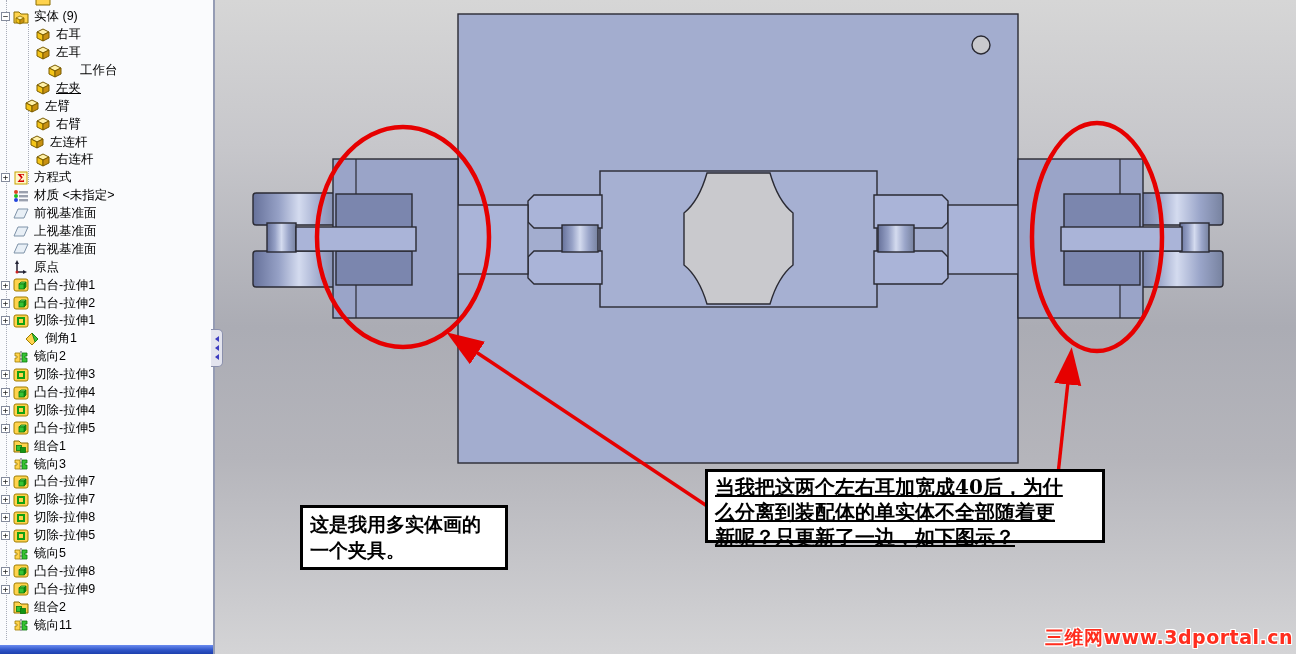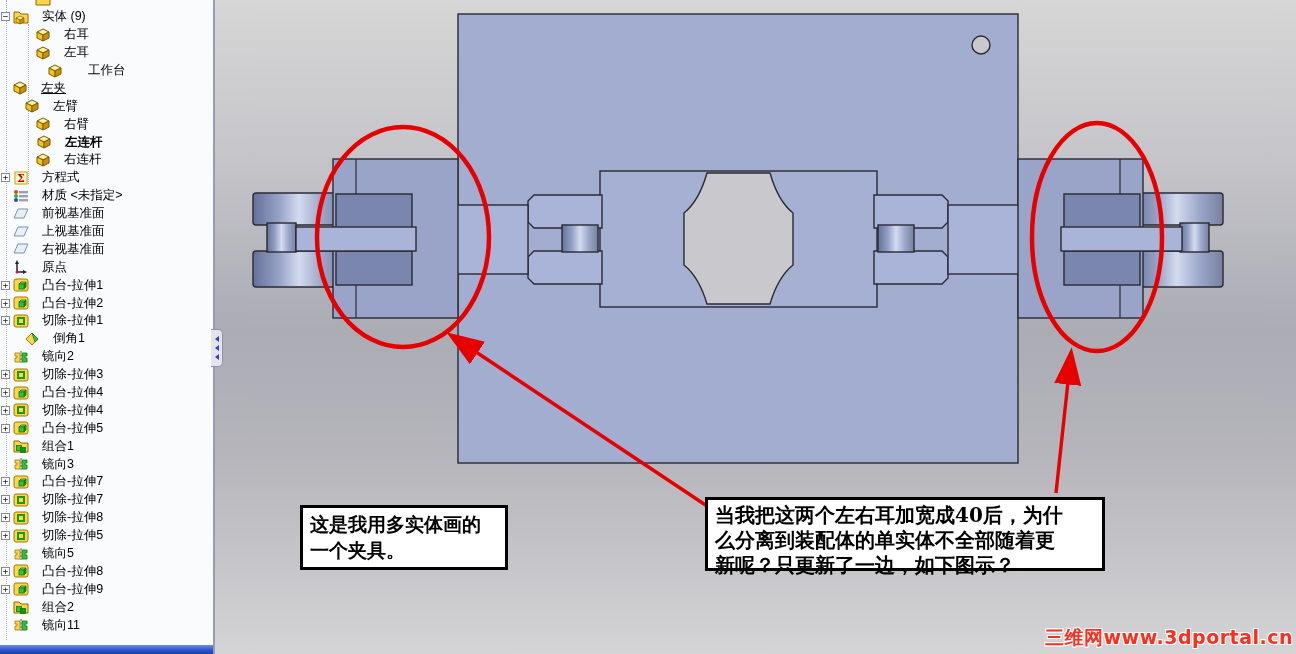--- a/index.html
+++ b/index.html
@@ -18,21 +18,21 @@
   .rows{position:absolute;left:0;top:-10px;right:0;}
   .trow{height:17.9px;display:flex;align-items:center;white-space:nowrap;}
   .exp{
     width:9px;height:9px;box-sizing:border-box;border:1px solid #848b9c;background:#fff;
     font-size:9px;line-height:7px;text-align:center;color:#222;margin-right:3px;flex:0 0 9px;
     font-family:"DejaVu Sans Mono",monospace;
   }
   .expsp{width:12px;flex:0 0 12px;}
   .ticon{width:16px;height:16px;flex:0 0 16px;margin-right:5px;}
   .ticon svg{display:block;}
-  .tlabel{font-size:12.5px;color:#000;margin-left:8px;}
+  .tlabel{font-size:12.5px;color:#000;}
   .panel-bottom-bar{
     position:absolute;left:0;bottom:0;width:213px;height:9px;z-index:6;
     background:linear-gradient(180deg,#6b8cf0 0%,#2f55c8 55%,#1d3fae 100%);
   }
   .splitter{
     position:absolute;left:211px;top:329px;width:11px;height:36px;z-index:6;
     background:#e3e4ee;border:1px solid #8b90ac;border-left:none;border-radius:0 5px 5px 0;
     display:flex;flex-direction:column;justify-content:center;align-items:center;gap:3px;
   }
   .splitter i{
@@ -42,21 +42,21 @@
   
   .gfx{position:absolute;left:0;top:0;width:1296px;height:654px;z-index:1;}
   
   .callout{
     position:absolute;background:#fff;border:3px solid #000000;color:#000;
     font-family:"DejaVu Serif",serif;font-weight:bold;z-index:4;box-sizing:border-box;
     padding:3px 7px 2px 7px;
   }
   .callout .cl{display:block;}
   .callout-left{left:300px;top:505px;width:208px;height:65px;font-size:19px;line-height:26px;}
-  .callout-right{left:705px;top:497px;width:400px;height:74px;font-size:20px;line-height:25px;}
+  .callout-right{left:705px;top:469px;width:400px;height:74px;font-size:20px;line-height:25px;text-decoration:underline;}
   
   .watermark{
     position:absolute;right:3px;bottom:3px;z-index:7;
     font-family:"DejaVu Sans",sans-serif;font-weight:bold;font-size:19px;color:#ff2d1e;
     text-shadow:-1px -1px 0 #fff,1px -1px 0 #fff,-1px 1px 0 #fff,1px 1px 0 #fff,0 -1px 0 #fff,0 1px 0 #fff,-1px 0 0 #fff,1px 0 0 #fff;
     letter-spacing:0.5px;
   }
   
   .mshape{stroke:#2a2a33;stroke-width:1.4;}
   .plate{fill:#a3adcf;}
@@ -208,21 +208,21 @@
         <span class="expsp"></span>
         <span class="ticon">
           <svg width="16" height="16" viewBox="0 0 16 16">
             <polygon points="2,5 8,2 14,5 8,8" fill="#fff0a8" stroke="#7a5c00"></polygon>
             <polygon points="2,5 8,8 8,14 2,11" fill="#f5c518" stroke="#7a5c00"></polygon>
             <polygon points="14,5 8,8 8,14 14,11" fill="#c89010" stroke="#7a5c00"></polygon>
           </svg>
         </span>
         <span class="tlabel">工作台</span>
       </div>
-      <div class="trow" style=" text-decoration: underline;">
+      <div class="trow" style="padding-left: 23px; text-decoration: underline;">
         <span class="expsp"></span>
         <span class="ticon">
           <svg width="16" height="16" viewBox="0 0 16 16">
             <polygon points="2,5 8,2 14,5 8,8" fill="#fff0a8" stroke="#7a5c00"></polygon>
             <polygon points="2,5 8,8 8,14 2,11" fill="#f5c518" stroke="#7a5c00"></polygon>
             <polygon points="14,5 8,8 8,14 14,11" fill="#c89010" stroke="#7a5c00"></polygon>
           </svg>
         </span>
         <span class="tlabel">左夹</span>
       </div>
@@ -241,21 +241,21 @@
         <span class="expsp"></span>
         <span class="ticon">
           <svg width="16" height="16" viewBox="0 0 16 16">
             <polygon points="2,5 8,2 14,5 8,8" fill="#fff0a8" stroke="#7a5c00"></polygon>
             <polygon points="2,5 8,8 8,14 2,11" fill="#f5c518" stroke="#7a5c00"></polygon>
             <polygon points="14,5 8,8 8,14 14,11" fill="#c89010" stroke="#7a5c00"></polygon>
           </svg>
         </span>
         <span class="tlabel">右臂</span>
       </div>
-      <div class="trow" style="padding-left: 24px; font-weight: bold;">
+      <div class="trow" style="padding-left: 17px;">
         <span class="expsp"></span>
         <span class="ticon">
           <svg width="16" height="16" viewBox="0 0 16 16">
             <polygon points="2,5 8,2 14,5 8,8" fill="#fff0a8" stroke="#7a5c00"></polygon>
             <polygon points="2,5 8,8 8,14 2,11" fill="#f5c518" stroke="#7a5c00"></polygon>
             <polygon points="14,5 8,8 8,14 14,11" fill="#c89010" stroke="#7a5c00"></polygon>
           </svg>
         </span>
         <span class="tlabel">左连杆</span>
       </div>

